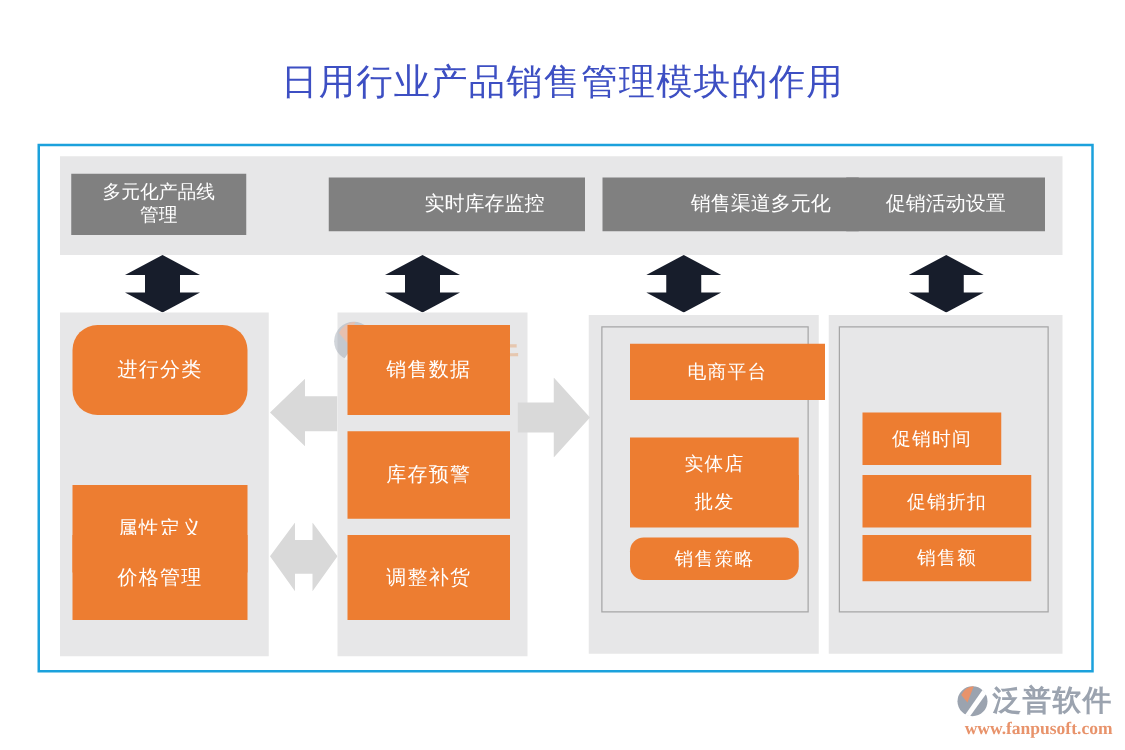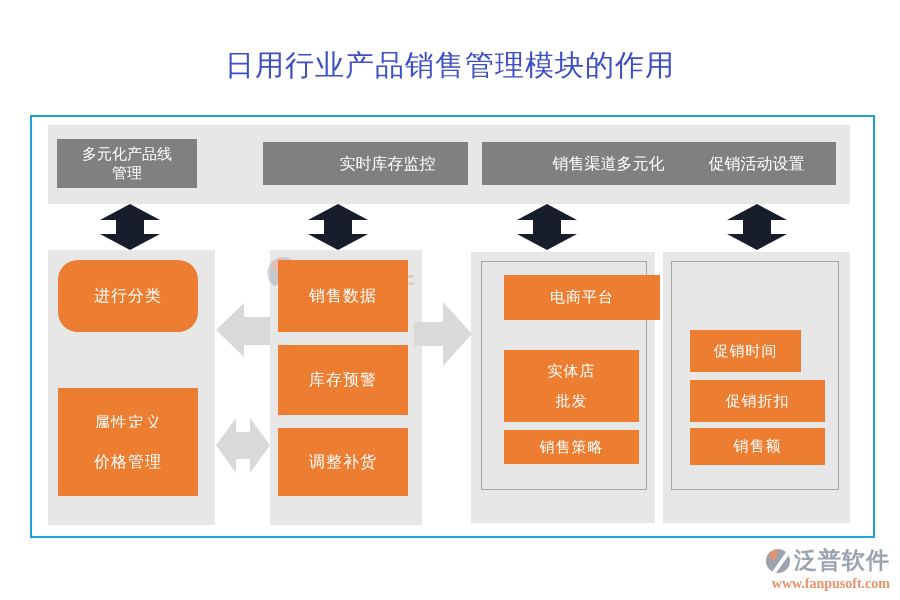--- a/index.html
+++ b/index.html
@@ -96,21 +96,21 @@
   <div class="abs obox" style="left:58px;top:345px;width:140px;height:70px;margin-top:43px;">属性定义</div>
   <div class="abs obox" style="left:58px;top:428px;width:140px;height:68px;">价格管理</div>
 
   <div class="abs obox" style="left:278px;top:260px;width:130px;height:72px;">销售数据</div>
   <div class="abs obox" style="left:278px;top:345px;width:130px;height:70px;">库存预警</div>
   <div class="abs obox" style="left:278px;top:428px;width:130px;height:68px;">调整补货</div>
 
   <div class="abs obox small" style="left:504px;top:275px;width:156px;height:45px;">电商平台</div>
   <div class="abs obox small" style="left:504px;top:330px;width:135px;height:42px;margin-top:20px;">实体店</div>
   <div class="abs obox small" style="left:504px;top:380px;width:135px;height:42px;">批发</div>
-  <div class="abs obox small" style="left:504px;top:430px;width:135px;height:34px;">销售策略</div>
+  <div class="abs obox small" style="left:504px;top:430px;width:135px;height:34px;border-radius:11px;">销售策略</div>
 
   <div class="abs obox small" style="left:690px;top:330px;width:111px;height:42px;">促销时间</div>
   <div class="abs obox small" style="left:690px;top:380px;width:135px;height:42px;">促销折扣</div>
   <div class="abs obox small" style="left:690px;top:428px;width:135px;height:37px;">销售额</div>
 
   <div class="abs" style="left:216px;top:303px;width:54px;height:54px;">
     <svg class="svgfit gray-arrow" viewBox="0 0 54 54">
         <polygon points="0,27 28,0 28,14 54,14 54,42 28,42 28,54"></polygon>
       </svg>
   </div>

